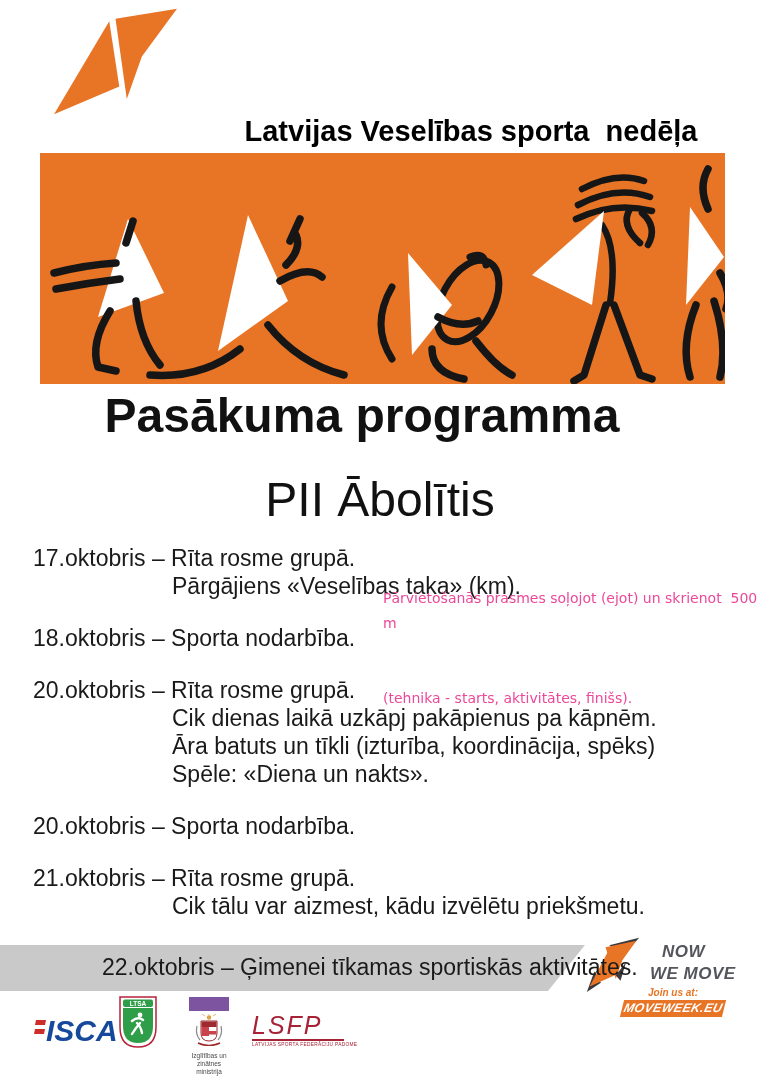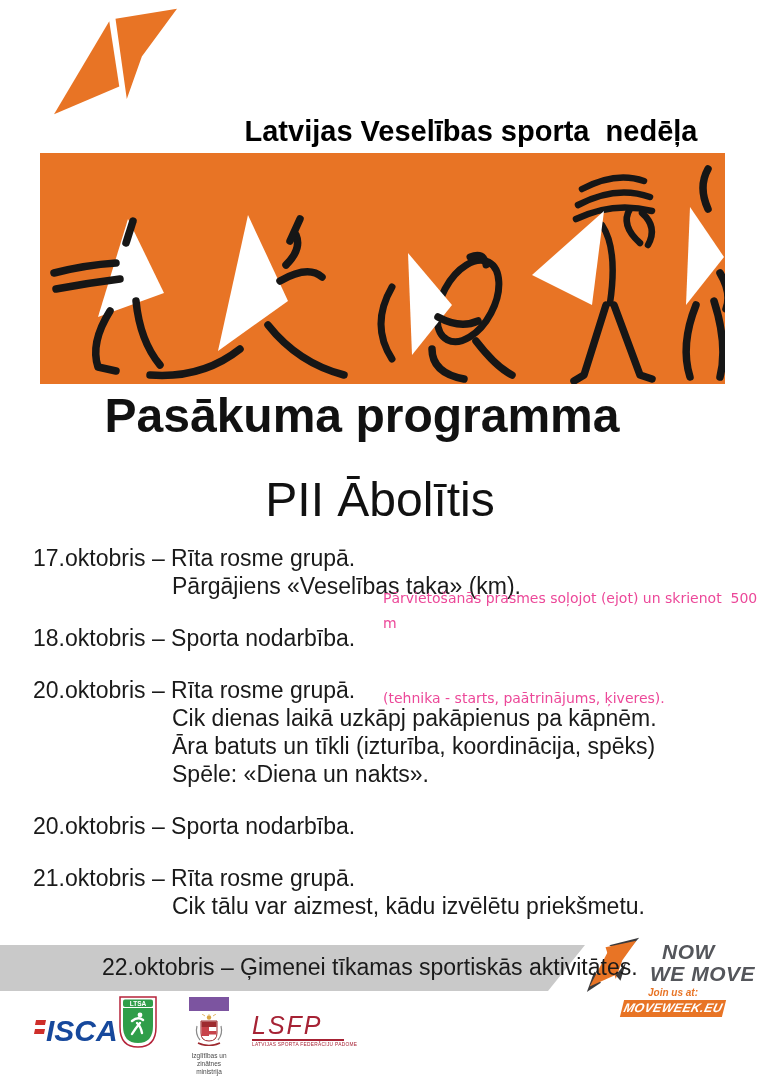--- a/index.html
+++ b/index.html
@@ -45,21 +45,21 @@
   .ministry-logo{position:absolute;left:184px;top:997px;width:50px;text-align:center;}
   .ministry-flag{width:40px;height:14px;background:#7C54A0;margin:0 auto;}
   .ministry-arms{width:30px;height:32px;margin:3px auto 0;}
   .ministry-caption{font-size:6.5px;line-height:8px;color:#4a4a4a;margin-top:2px;}
   .lsfp-logo{position:absolute;left:252px;top:1013px;width:110px;}
   .lsfp-word{font-size:25px;font-weight:normal;font-style:italic;color:#A62234;letter-spacing:2px;line-height:25px;}
   .lsfp-rule{width:92px;height:1.5px;background:#A62234;margin-top:1px;}
   .lsfp-caption{font-size:4.8px;letter-spacing:0.3px;color:#A62234;margin-top:1.5px;}
   
   .nwm-arrow{position:absolute;left:585px;top:936px;width:56px;height:56px;}
-  .nwm-text{position:absolute;left:650px;top:941px;font-size:21px;line-height:22px;
+  .nwm-text{position:absolute;left:650px;top:941px;font-size:17px;line-height:22px;
     font-weight:bold;font-style:italic;color:#54565B;letter-spacing:0.5px;}
   .nwm-text .l1{padding-left:12px;display:block;}
   .nwm-join{position:absolute;left:622px;top:987px;width:102px;text-align:center;
     font-size:10px;font-weight:bold;font-style:italic;color:#E87425;}
   .nwm-banner{position:absolute;left:622px;top:1000px;width:102px;height:17px;background:#E87425;
     transform:skewX(-14deg);text-align:center;}
   .nwm-banner span{display:block;font-size:12.5px;line-height:17px;font-weight:bold;
     font-style:italic;color:#fff;letter-spacing:0.3px;}
 </style>
 </head>
@@ -132,21 +132,21 @@
         <path d="M674 148 Q688 192 680 224"></path>
       </g>
     </svg>
   </div>
 
   <div class="program-title">Pasākuma programma</div>
   <div class="venue-title">PII Ābolītis</div>
 
   <div class="note">
     <div>Pārvietošanās prasmes soļojot (ejot) un skrienot  500 m</div>
-    <div>(tehnika - starts, paātrinājums, ķiveres).</div>
+    <div>(tehnika - starts, aktivitātes, finišs).</div>
   </div>
 
   <div class="schedule">
       <div class="entry">
         <div class="line">17.oktobris – Rīta rosme grupā.</div>
         <div class="detail">Pārgājiens «Veselības taka» (km).</div>
       </div>
       <div class="entry">
         <div class="line">18.oktobris – Sporta nodarbība.</div>
       </div>

